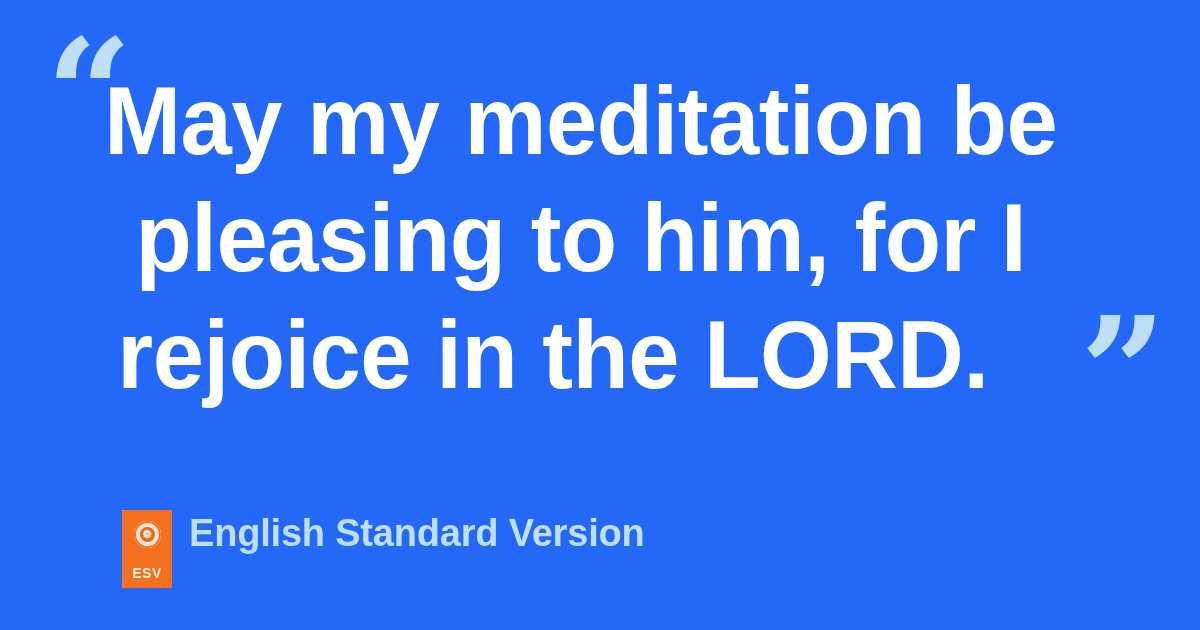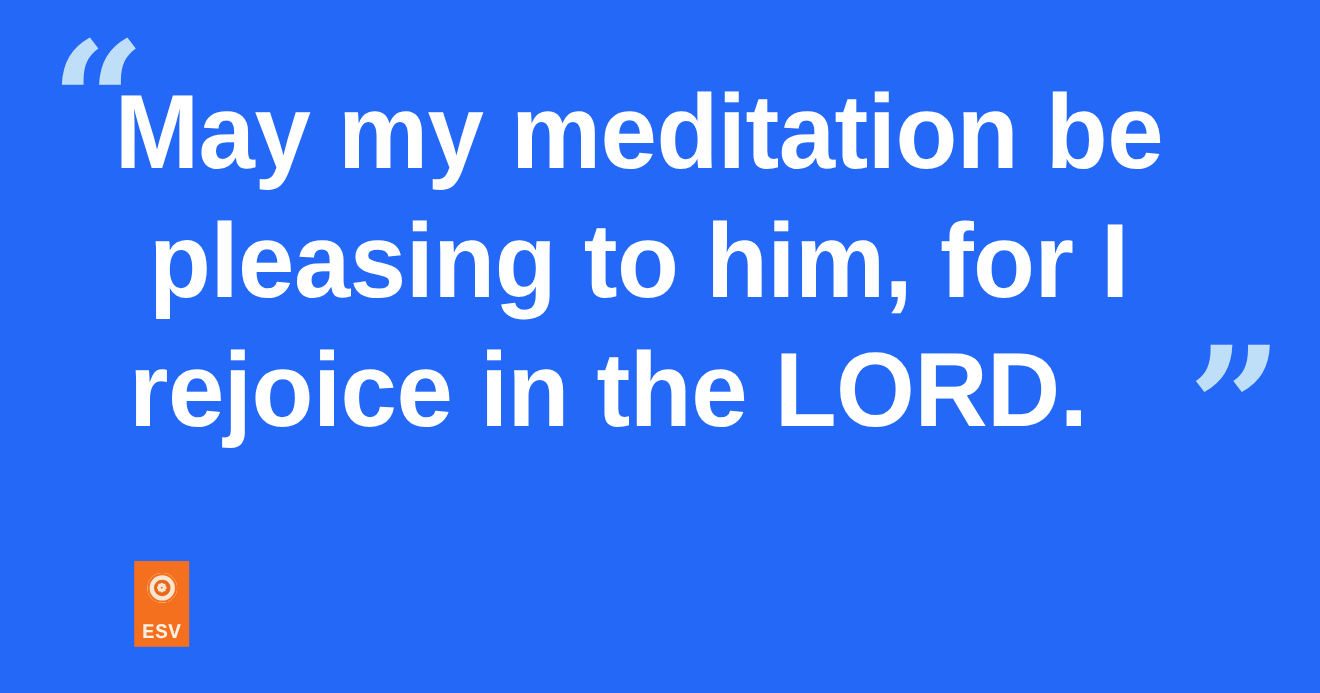--- a/index.html
+++ b/index.html
@@ -112,22 +112,22 @@
     z-index: 2;
     color: #f6e6d2;
     font-family: "DejaVu Serif", serif;
     font-size: 11px;
     font-weight: 700;
     line-height: 1;
   }
   .esv-abbrev {
     margin-top: 18px;
     color: #fdf0e3;
-    font-family: Liberation Mono, monospace;
-    font-size: 19px;
+    font-family: Liberation Sans, sans-serif;
+    font-size: 14px;
     font-weight: 700;
     letter-spacing: 0.5px;
     line-height: 1;
   }
 
   .footer-text {
     margin-left: 17px;
     padding-top: 2px;
   }
   .version-name {
@@ -167,17 +167,18 @@
   <div class="footer">
 
     <div class="esv-logo">
       <span class="esv-seal">
         <span class="esv-seal-glyph">❁</span>
       </span>
       <span class="esv-abbrev">ESV</span>
     </div>
 
     <div class="footer-text">
+      <div class="version-name">English Standard Version</div>
     </div>
 
   </div>
 
 </div>
 
 </body></html>

